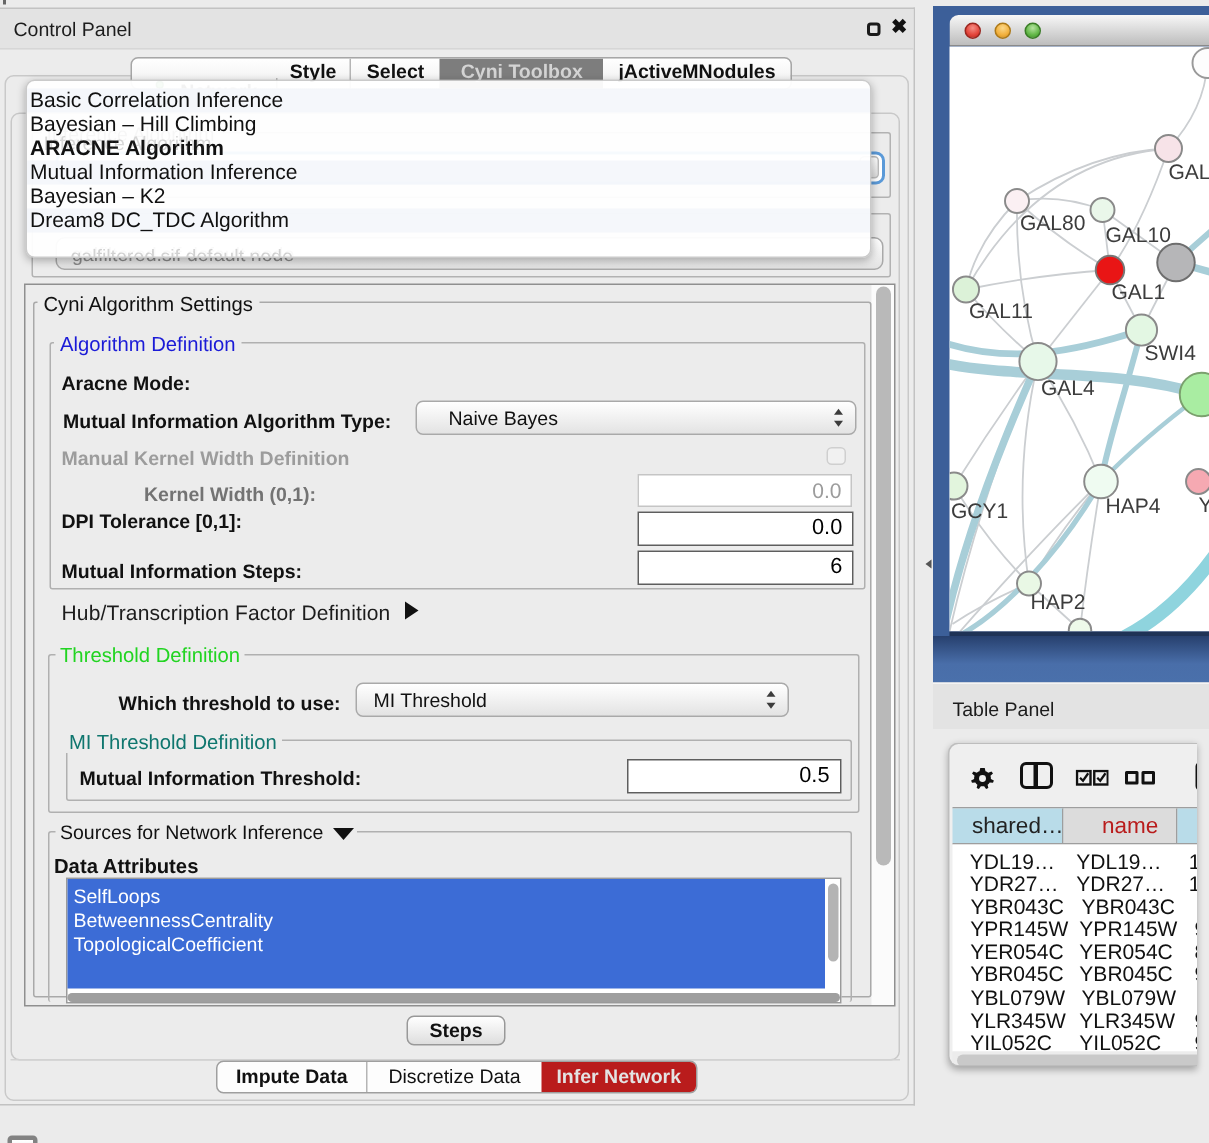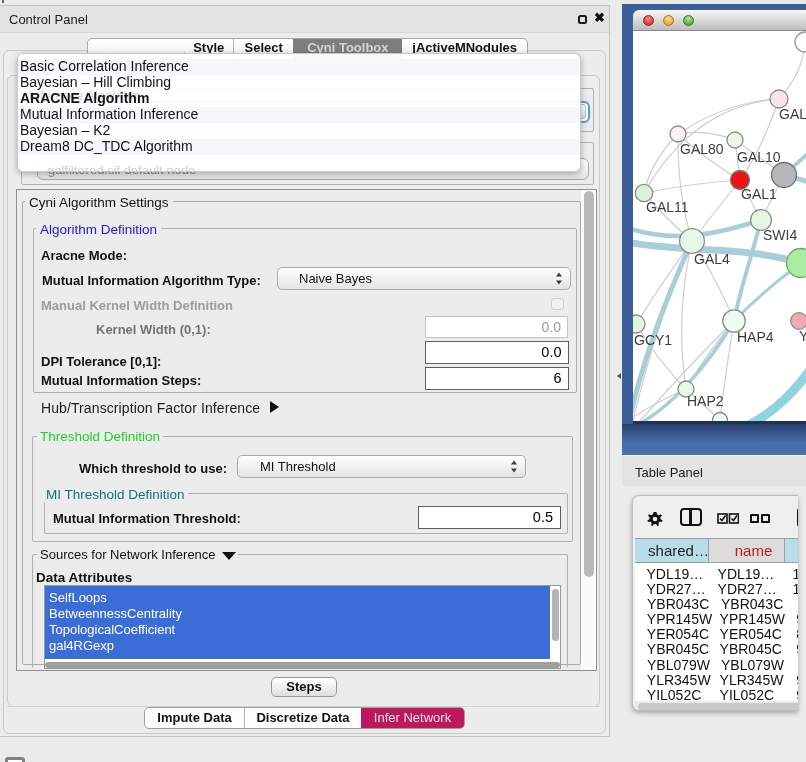--- a/index.html
+++ b/index.html
@@ -79,34 +79,34 @@
     <svg class="abs" style="right:7px;top:4px;" width="8" height="13" viewBox="0 0 8 13">
         <path d="M4 0.5 L7 4.5 L1 4.5 Z" fill="#3c3c3c"></path>
         <path d="M4 12.5 L7 8.5 L1 8.5 Z" fill="#3c3c3c"></path>
       </svg>
   </div>
   <div class="abs" style="left:551px;top:291.5px;width:13px;height:12px;background:#f1f1f1;border:1px solid #cfcfcf;border-radius:3.5px;"></div>
 
   <div class="abs" style="left:51px;top:316px;font-size:13px;font-weight:bold;color:#737373;margin-left:45px;">Kernel Width (0,1):</div>
   <div class="abs" style="left:425px;top:310px;width:143px;height:22px;background:#fff;border:1px solid #c5c5c5;font-size:14px;color:#9c9c9c;text-align:right;line-height:20px;padding-right:6px;">0.0</div>
 
-  <div class="abs" style="left:41px;top:348px;font-size:13px;font-weight:bold;color:#111;">DPI Tolerance [0,1]:</div>
+  <div class="abs" style="left:41px;top:334px;font-size:13px;font-weight:bold;color:#111;">DPI Tolerance [0,1]:</div>
   <div class="abs" style="left:424.5px;top:335px;width:144px;height:23px;background:#fff;border:1.5px solid #5e5e5e;font-size:14.5px;color:#000;text-align:right;line-height:20px;padding-right:6px;">0.0</div>
 
   <div class="abs" style="left:41px;top:367px;font-size:13px;font-weight:bold;color:#111;">Mutual Information Steps:</div>
   <div class="abs" style="left:424.5px;top:360.5px;width:144px;height:23px;background:#fff;border:1.5px solid #5e5e5e;font-size:14.5px;color:#000;text-align:right;line-height:20px;padding-right:6px;">6</div>
 
-  <div class="abs" style="left:41px;top:393.5px;font-size:14px;letter-spacing:0.1px;color:#1c1c1c;">Hub/Transcription Factor Inference</div>
+  <div class="abs" style="left:41px;top:393.5px;font-size:14px;letter-spacing:0.1px;color:#1c1c1c;">Hub/Transcription Factor Definition</div>
   <div class="abs" style="left:270px;top:395px;width:0;height:0;border-left:9px solid #111;border-top:6px solid transparent;border-bottom:6px solid transparent;"></div>
 
   <div class="abs" style="left:32px;top:429.5px;width:541px;height:106px;border:1px solid #b0b0b0;border-radius:2px;"></div>
   <div class="abs" style="left:37px;top:423px;background:#ececec;padding:0 3px;font-size:13.5px;color:#21d421;">Threshold Definition</div>
 
   <div class="abs" style="left:79px;top:455px;font-size:13px;font-weight:bold;color:#111;">Which threshold to use:</div>
-  <div class="abs" style="left:237px;top:448.5px;width:289px;height:23px;border:1px solid #a9a9a9;border-radius:5px;background:linear-gradient(#ffffff,#e3e3e3);font-size:13px;color:#111;line-height:21px;padding-left:22px;">MI Threshold
+  <div class="abs" style="left:237px;top:448.5px;width:289px;height:23px;border:1px solid #a9a9a9;border-radius:5px;background:linear-gradient(#ffffff,#e3e3e3);font-size:13px;color:#111;line-height:21px;padding-left:11px;">MI Threshold
     <svg class="abs" style="right:7px;top:4px;" width="8" height="13" viewBox="0 0 8 13">
         <path d="M4 0.5 L7 4.5 L1 4.5 Z" fill="#3c3c3c"></path>
         <path d="M4 12.5 L7 8.5 L1 8.5 Z" fill="#3c3c3c"></path>
       </svg>
   </div>
 
   <div class="abs" style="left:44px;top:487px;width:524px;height:41px;border:1px solid #b0b0b0;border-radius:2px;"></div>
   <div class="abs" style="left:43px;top:481px;background:#ececec;padding:0 3px;font-size:13.5px;color:#0f766e;">MI Threshold Definition</div>
 
   <div class="abs" style="left:53px;top:505px;font-size:13px;font-weight:bold;color:#111;">Mutual Information Threshold:</div>
@@ -115,32 +115,31 @@
   <div class="abs" style="left:32px;top:547.5px;width:536px;height:114px;border:1px solid #b0b0b0;border-bottom:none;border-radius:2px;"></div>
   <div class="abs" style="left:37px;top:541px;background:#ececec;padding:0 22px 0 3px;font-size:13px;color:#111;">Sources for Network Inference<div class="abs" style="right:2px;top:5px;width:0;height:0;border-top:8px solid #111;border-left:7px solid transparent;border-right:7px solid transparent;"></div></div>
 
   <div class="abs" style="left:36px;top:564px;font-size:13.5px;font-weight:bold;color:#111;">Data Attributes</div>
 
   <div class="abs" style="left:44px;top:579px;width:517px;height:84px;border:1px solid #9a9a9a;background:#fff;"></div>
   <div class="abs" style="left:45px;top:580px;width:505px;height:72.5px;background:#3c6cd6;overflow:hidden;padding:4px 0 0 4px;">
     <div style="font-size:13px;color:#fff;line-height:16px;">SelfLoops</div>
     <div style="font-size:13px;color:#fff;line-height:16px;">BetweennessCentrality</div>
     <div style="font-size:13px;color:#fff;line-height:16px;">TopologicalCoefficient</div>
-    <div style="font-size:13px;color:#fff;line-height:16px;">gal4RGexp</div>
   </div>
   <div class="abs" style="left:551.5px;top:583px;width:7.5px;height:52px;background:#b4b4b4;border-radius:4px;"></div>
   <div class="abs" style="left:45px;top:656px;width:515px;height:6px;background:#9f9f9f;border-radius:3px;"></div>
 
   <div class="abs" style="left:7px;top:665px;width:593px;height:36px;border-bottom:1px solid #d2d2d2;"></div>
   <div class="abs" style="left:271px;top:671px;width:66px;height:20px;border:1px solid #999;border-radius:5px;background:linear-gradient(#ffffff,#dedede);text-align:center;font-size:13px;font-weight:bold;color:#111;line-height:18px;">Steps</div>
 
   <div class="abs" style="left:144px;top:700.5px;width:321px;height:22.5px;border:1px solid #9f9f9f;border-radius:5px;background:#fdfdfd;overflow:hidden;display:flex;">
     <div style="width:100px;border-right:1px solid #b5b5b5;display:flex;align-items:center;justify-content:center;font-size:13px;font-weight:bold;color:#111;">Impute Data</div>
-    <div style="width:116px;display:flex;align-items:center;justify-content:center;font-size:13px;font-weight:bold;color:#111;">Discretize Data</div>
-    <div style="flex:1;background:#be185d;display:flex;align-items:center;justify-content:center;font-size:13px;font-weight:normal;color:#e3e3e3;">Infer Network</div>
+    <div style="width:116px;display:flex;align-items:center;justify-content:center;font-size:13px;font-weight:normal;color:#111;">Discretize Data</div>
+    <div style="flex:1;background:#b91c1c;display:flex;align-items:center;justify-content:center;font-size:13px;font-weight:bold;color:#e3e3e3;">Infer Network</div>
   </div>
 </div>
 
 <div class="abs" style="left:617px;top:373px;width:0;height:0;border-top:3px solid transparent;border-bottom:3px solid transparent;border-right:4px solid #555;"></div>
 
 <div class="abs" style="left:5px;top:756.5px;width:20px;height:14px;border:3px solid #828282;border-radius:3px;background:linear-gradient(#fff,#ececec);"></div>
 
 <div class="abs" style="left:622px;top:4px;width:184px;height:451px;background:#3c5f99;"></div>
 <div class="abs" style="left:622px;top:424px;width:184px;height:31px;background:linear-gradient(#27406e,#496ea9 60%,#4a70ab);"></div>
 

